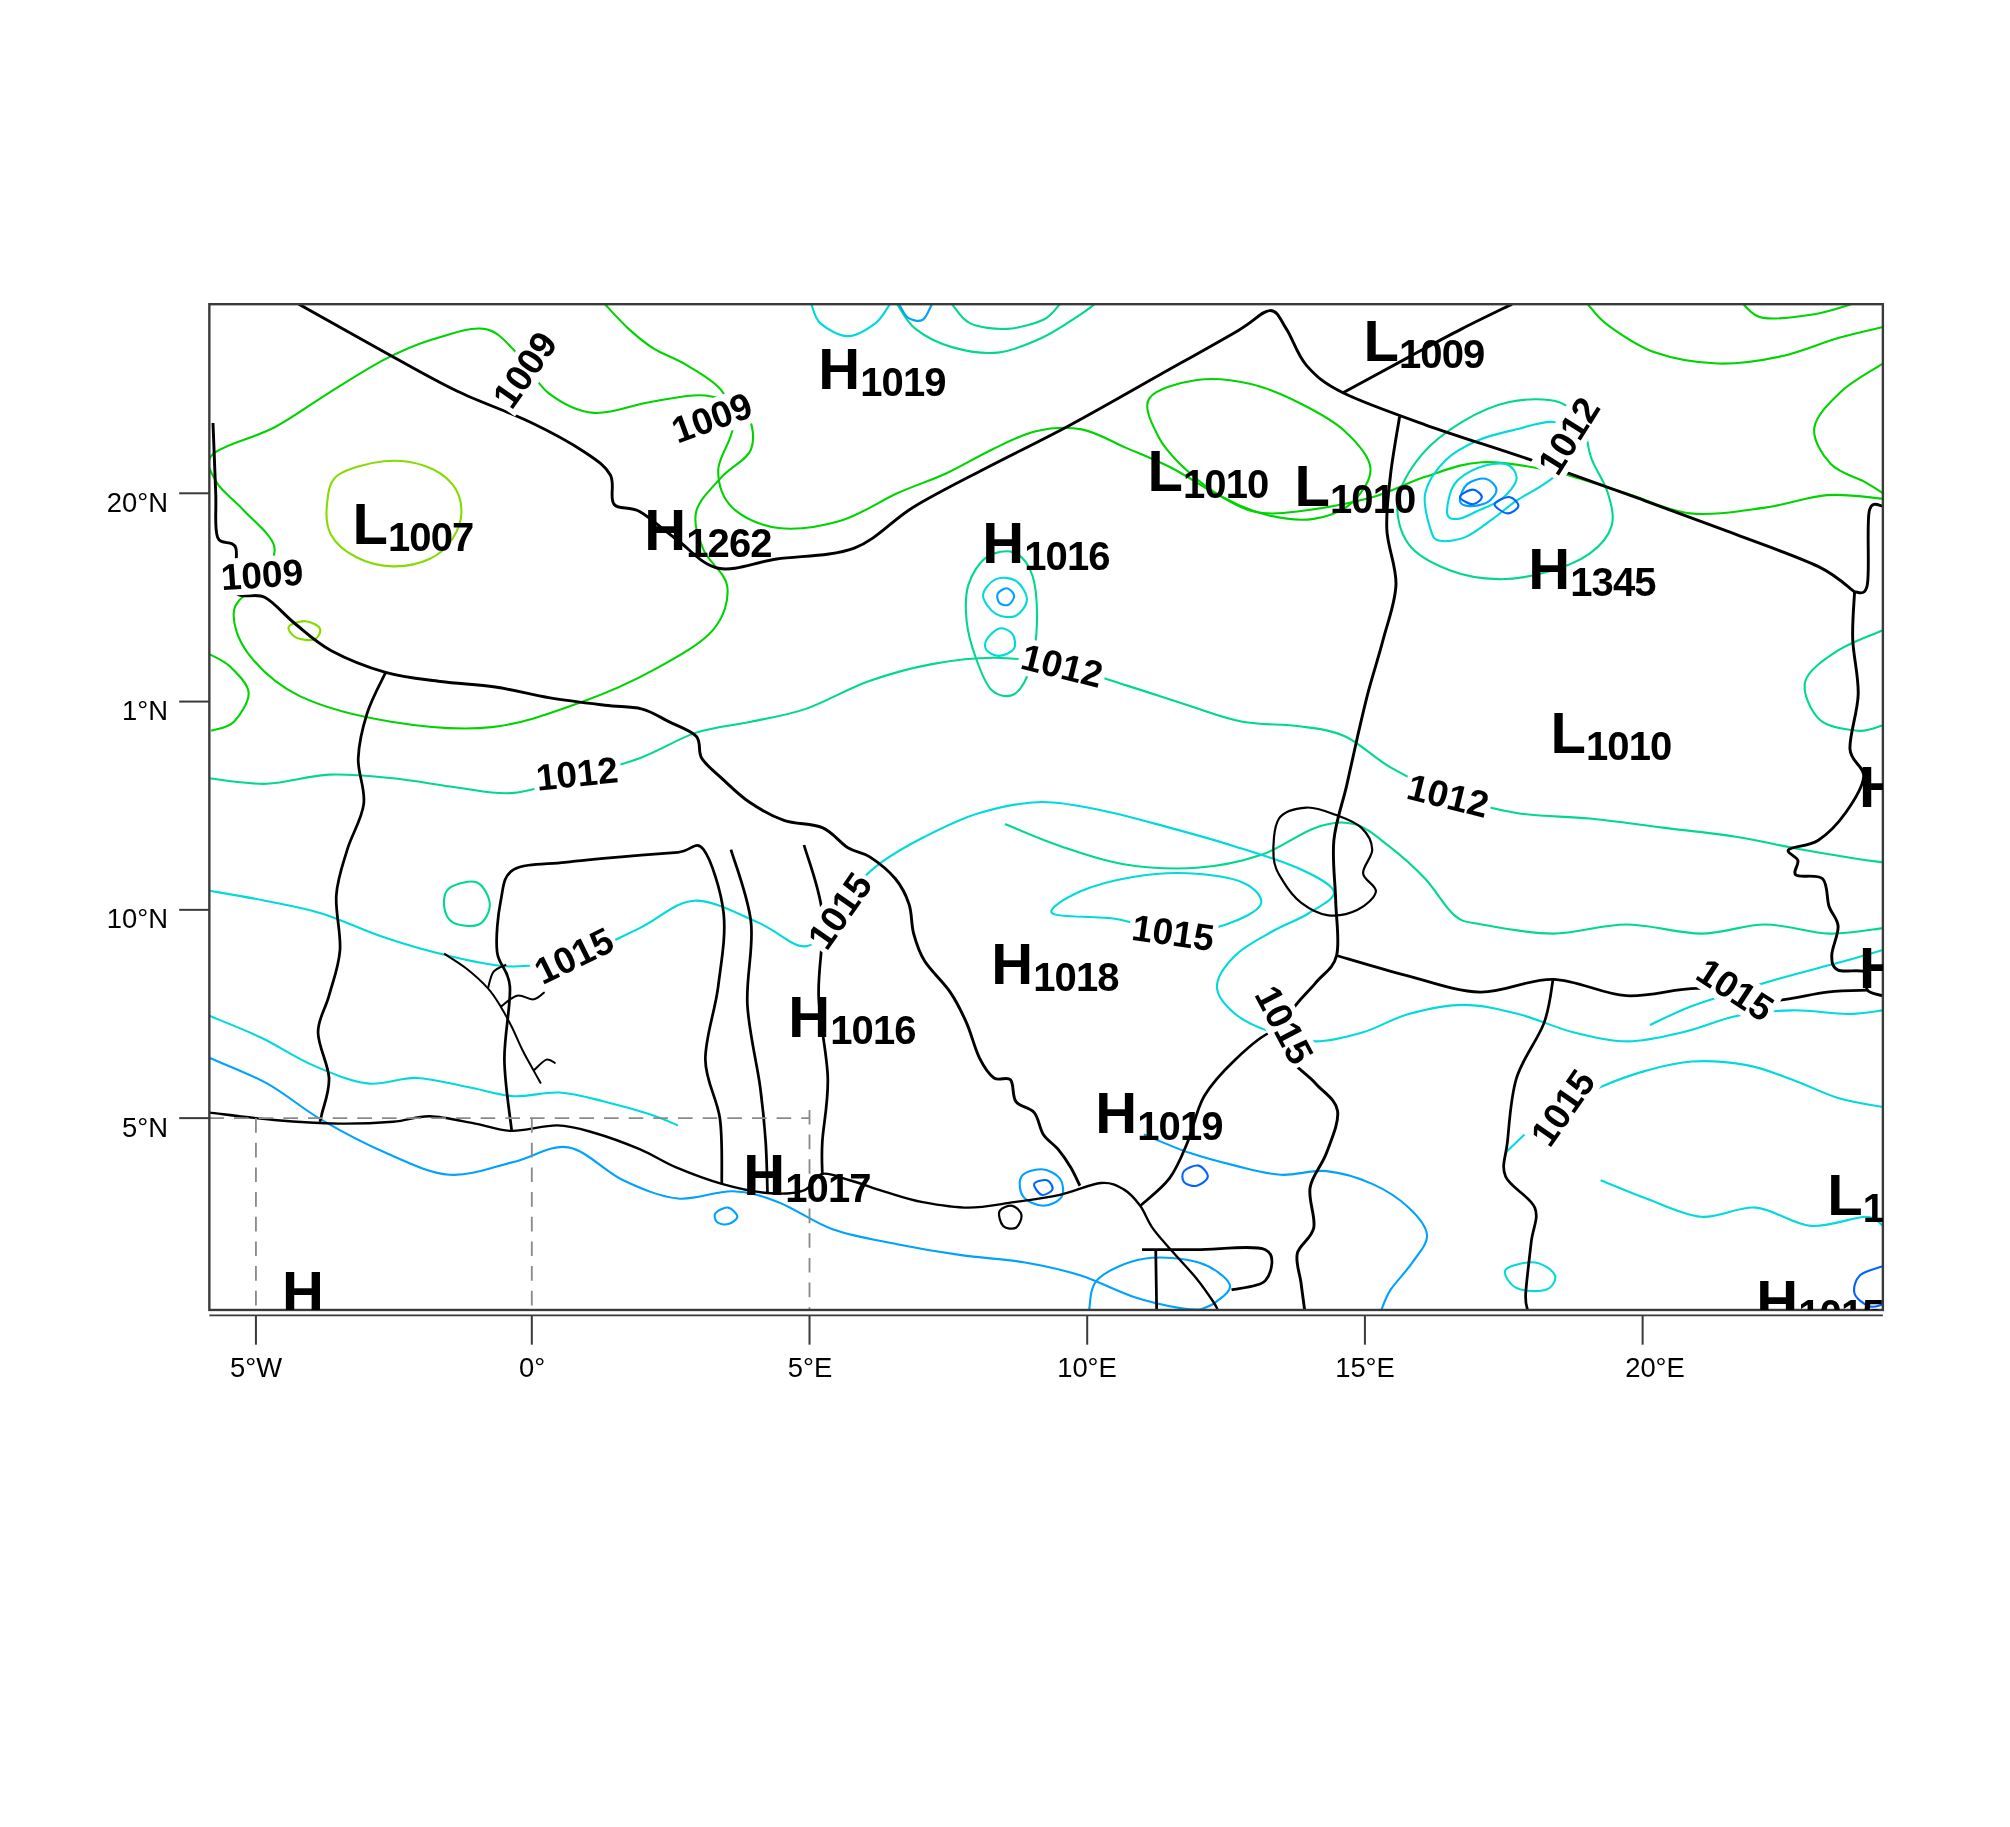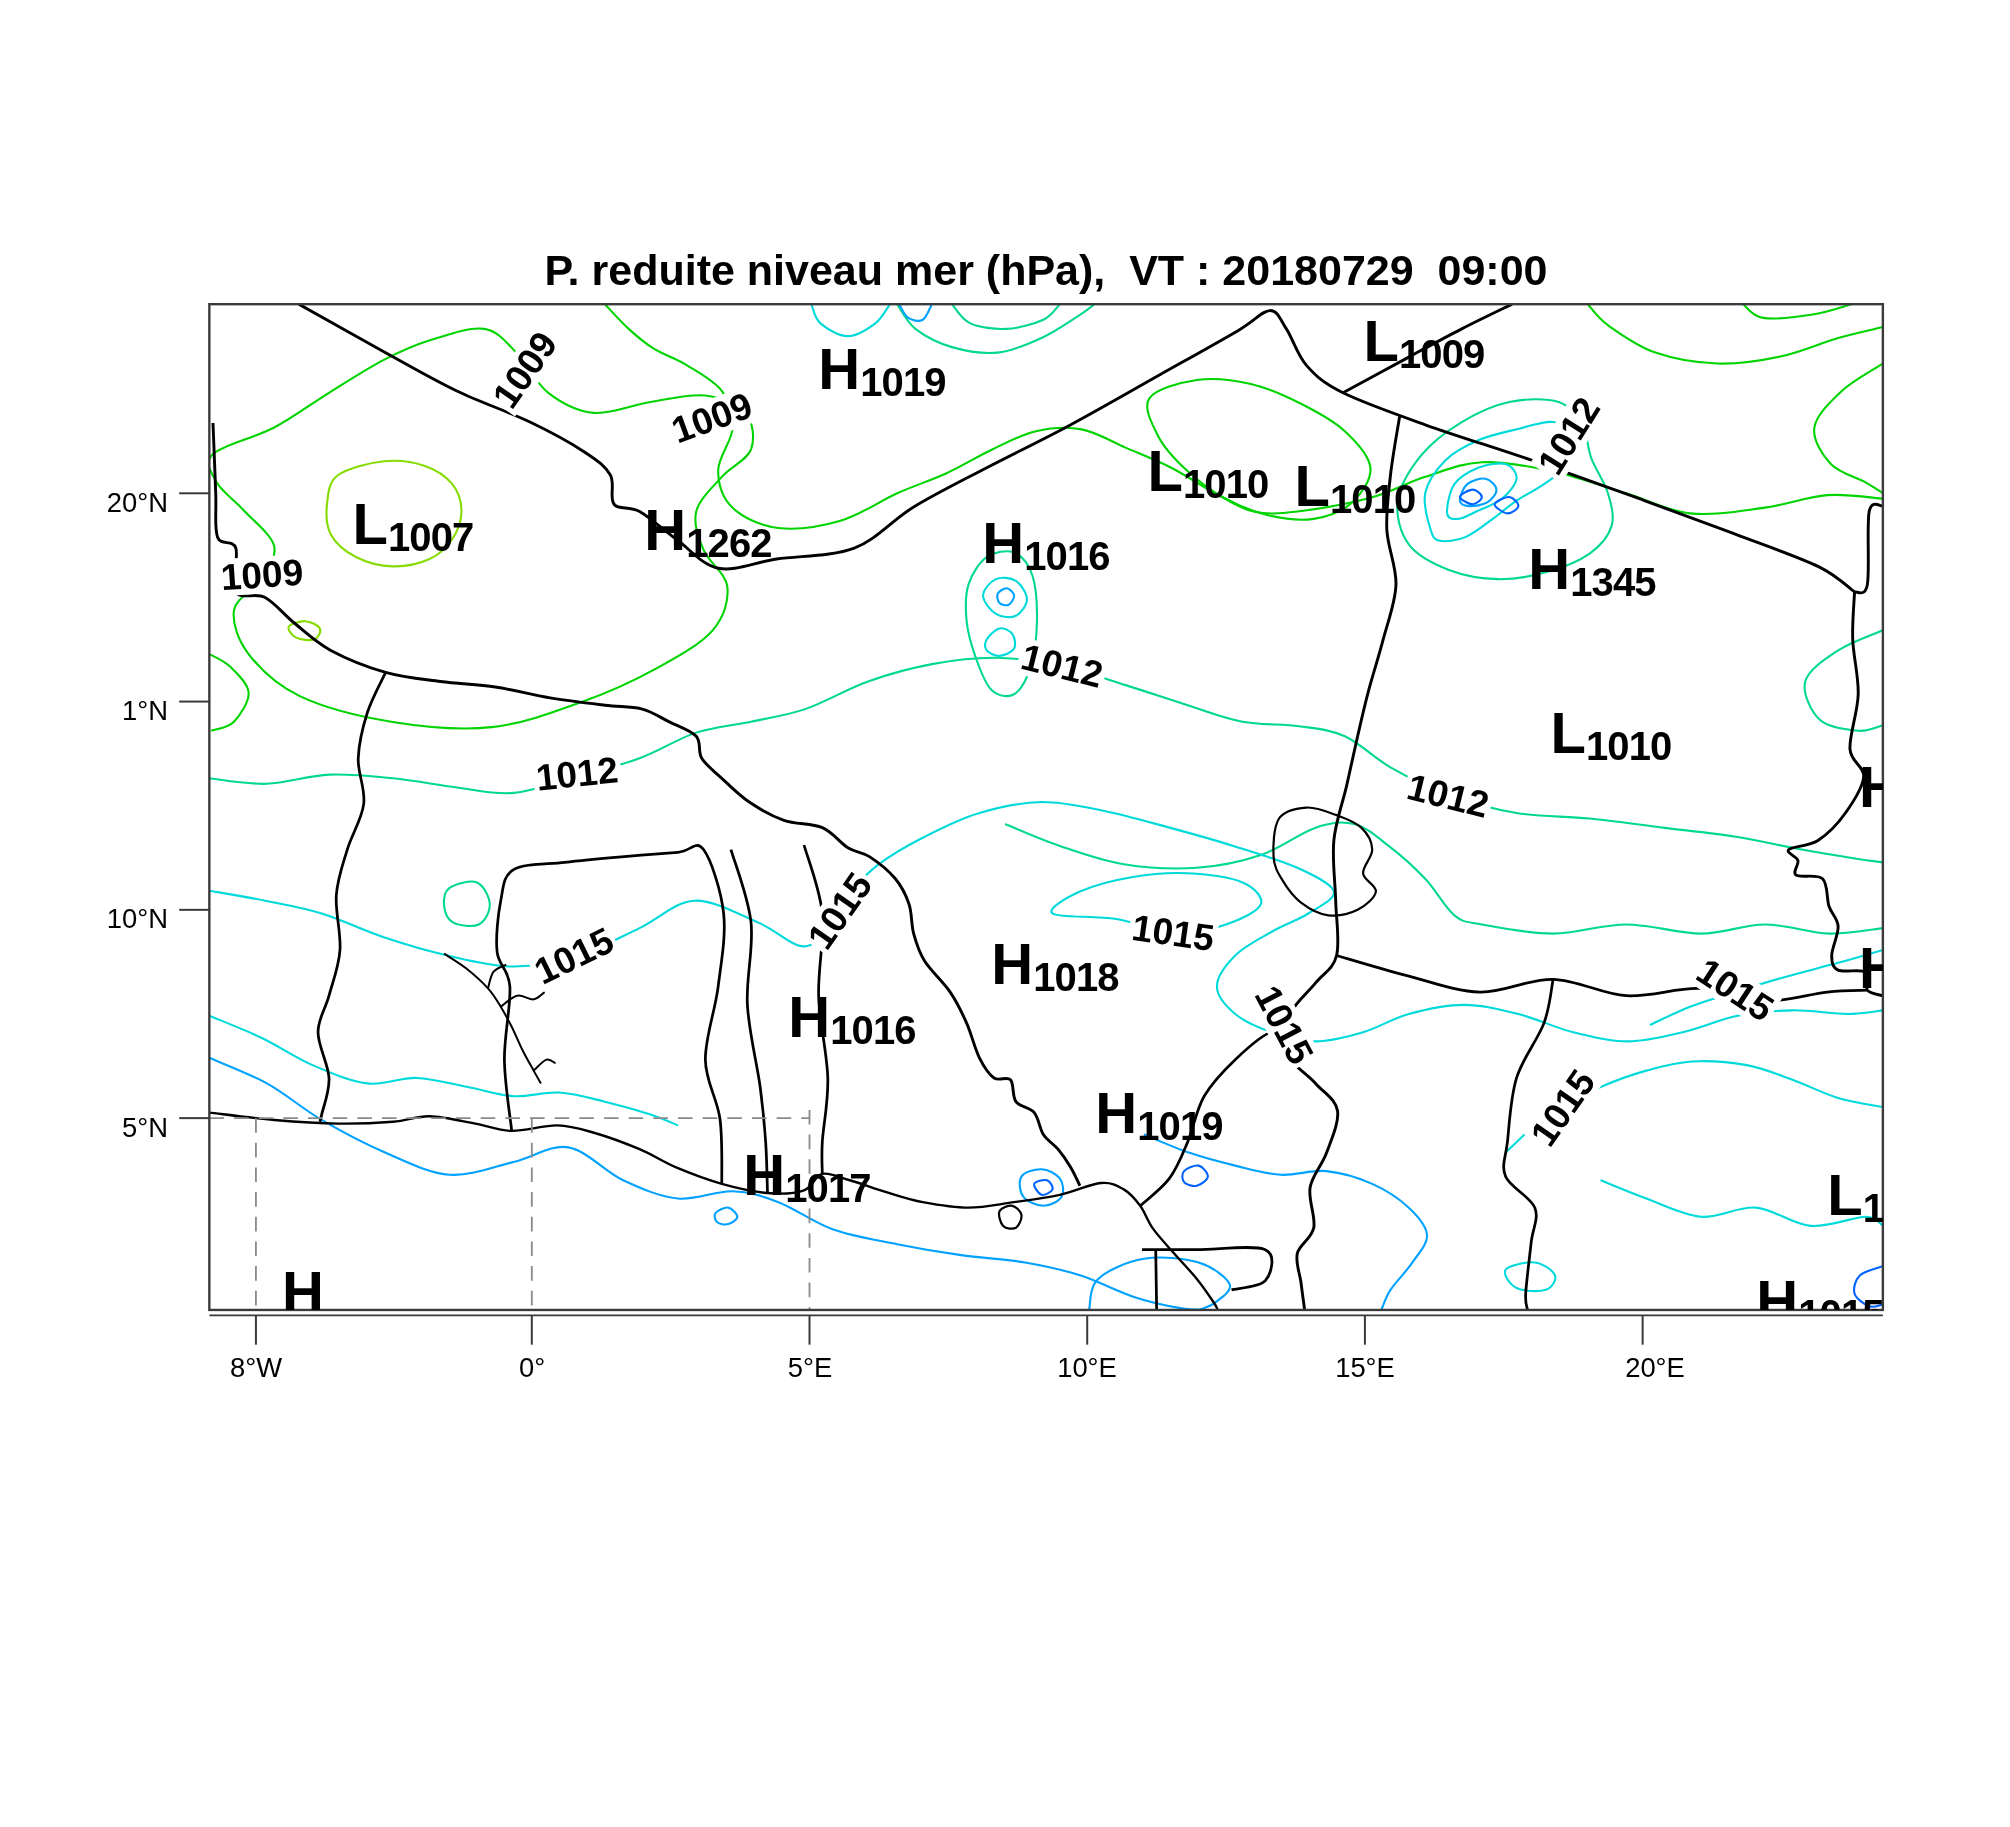--- a/index.html
+++ b/index.html
@@ -27,21 +27,20 @@
     background:#ffffff;padding:0 2.7px;white-space:nowrap;
   }
   .tick-label{position:absolute;color:#000;font-size:27.4px;line-height:1;}
   .lat-label{width:119px;text-align:right;margin-top:8px;}
   .lon-label{transform:translateX(-50%);}
 </style>
 </head>
 <body>
 
 <div class="stage">
-  <div class="title">P. reduite niveau mer (hPa),  VT : 20180729  09:00</div>
   <svg id="base-svg" width="2010" height="1827" viewBox="0 0 2200 2000">
       <defs>
         <clipPath id="mapclip">
           <rect x="229" y="333" width="1832" height="1101"></rect>
         </clipPath>
       </defs>
       <g clip-path="url(#mapclip)">
         <path d="M233,497C243.5,487.0,278.8,479.2,300,468C321.2,456.8,340.0,442.3,360,430C380.0,417.7,401.3,403.7,420,394C438.7,384.3,453.7,377.7,472,372C490.3,366.3,514.3,357.5,530,360C545.7,362.5,554.3,375.3,566,387C577.7,398.7,586.0,419.2,600,430C614.0,440.8,631.3,450.3,650,452C668.7,453.7,691.7,443.2,712,440C732.3,436.8,754.7,431.0,772,433C789.3,435.0,807.7,442.2,816,452C824.3,461.8,826.3,480.3,822,492C817.7,503.7,800.0,510.7,790,522C780.0,533.3,765.3,546.7,762,560C758.7,573.3,764.3,588.3,770,602C775.7,615.7,794.3,627.3,796,642C797.7,656.7,793.0,675.0,780,690C767.0,705.0,741.7,719.0,718,732C694.3,745.0,668.0,757.3,638,768C608.0,778.7,573.0,792.3,538,796C503.0,799.7,463.0,795.7,428,790C393.0,784.3,354.0,774.3,328,762C302.0,749.7,284.0,731.7,272,716C260.0,700.3,254.0,681.3,256,668C258.0,654.7,276.7,647.7,284,636C291.3,624.3,303.0,611.0,300,598C297.0,585.0,276.5,569.7,266,558C255.5,546.3,242.5,538.2,237,528C231.5,517.8,222.5,507.0,233,497Z" fill="none" stroke="#00d400" stroke-width="2.3"></path>
         <path d="M229,716C232.8,718.3,244.8,723.0,252,730C259.2,737.0,271.3,748.0,272,758C272.7,768.0,262.8,783.0,256,790C249.2,797.0,235.2,798.3,231,800" fill="none" stroke="#00d400" stroke-width="2.3"></path>
         <path d="M662,333C666.3,337.5,679.0,351.8,688,360C697.0,368.2,705.3,375.3,716,382C726.7,388.7,739.7,392.3,752,400C764.3,407.7,781.7,416.7,790,428C798.3,439.3,802.7,453.5,802,468C801.3,482.5,786.0,500.3,786,515C786.0,529.7,791.0,545.5,802,556C813.0,566.5,832.3,575.7,852,578C871.7,580.3,898.3,576.3,920,570C941.7,563.7,962.7,548.7,982,540C1001.3,531.3,1018.7,526.0,1036,518C1053.3,510.0,1069.7,499.7,1086,492C1102.3,484.3,1117.7,475.7,1134,472C1150.3,468.3,1167.7,467.0,1184,470C1200.3,473.0,1215.7,483.0,1232,490C1248.3,497.0,1265.7,503.7,1282,512C1298.3,520.3,1315.0,532.0,1330,540C1345.0,548.0,1357.0,556.7,1372,560C1387.0,563.3,1398.7,562.5,1420,560C1441.3,557.5,1476.7,551.3,1500,545C1523.3,538.7,1539.7,528.5,1560,522C1580.3,515.5,1598.7,507.0,1622,506C1645.3,505.0,1673.7,510.3,1700,516C1726.3,521.7,1755.0,532.3,1780,540C1805.0,547.7,1825.0,559.3,1850,562C1875.0,564.7,1905.0,559.3,1930,556C1955.0,552.7,1978.2,543.7,2000,542C2021.8,540.3,2050.8,545.3,2061,546" fill="none" stroke="#00d400" stroke-width="2.3"></path>
@@ -206,21 +205,21 @@
       <div class="cl" style="left: 1075px; top: 721px; transform: translate(-50%, -50%) rotate(62deg);">1015</div>
       <div class="cl" style="left: 365px; top: 652px; transform: translate(-50%, -50%) rotate(-26deg);">1015</div>
       <div class="cl" style="left: 1354px; top: 804px; transform: translate(-50%, -50%) rotate(-55deg);">1015</div>
       <div class="cl" style="left: 1526px; top: 686px; transform: translate(-50%, -50%) rotate(33deg);">1015</div>
     </div>
   <div id="axis-labels">
       <div class="tick-label lat-label" style="left: 49px; top: 481px;">20°N</div>
       <div class="tick-label lat-label" style="left: 49px; top: 689px;">1°N</div>
       <div class="tick-label lat-label" style="left: 49px; top: 897px;">10°N</div>
       <div class="tick-label lat-label" style="left: 49px; top: 1106px;">5°N</div>
-      <div class="tick-label lon-label" style="left: 256px; top: 1354px;">8°W</div>
+      <div class="tick-label lon-label" style="left: 256px; top: 1354px;">5°W</div>
       <div class="tick-label lon-label" style="left: 532px; top: 1354px;">0°</div>
       <div class="tick-label lon-label" style="left: 810px; top: 1354px; text-align: right;">5°E</div>
       <div class="tick-label lon-label" style="left: 1087px; top: 1354px; text-align: center;">10°E</div>
       <div class="tick-label lon-label" style="left: 1365px; top: 1354px;">15°E</div>
       <div class="tick-label lon-label" style="left: 1643px; top: 1354px; margin-left: 12px;">20°E</div>
     </div>
 </div>
 
 
 </body></html>

